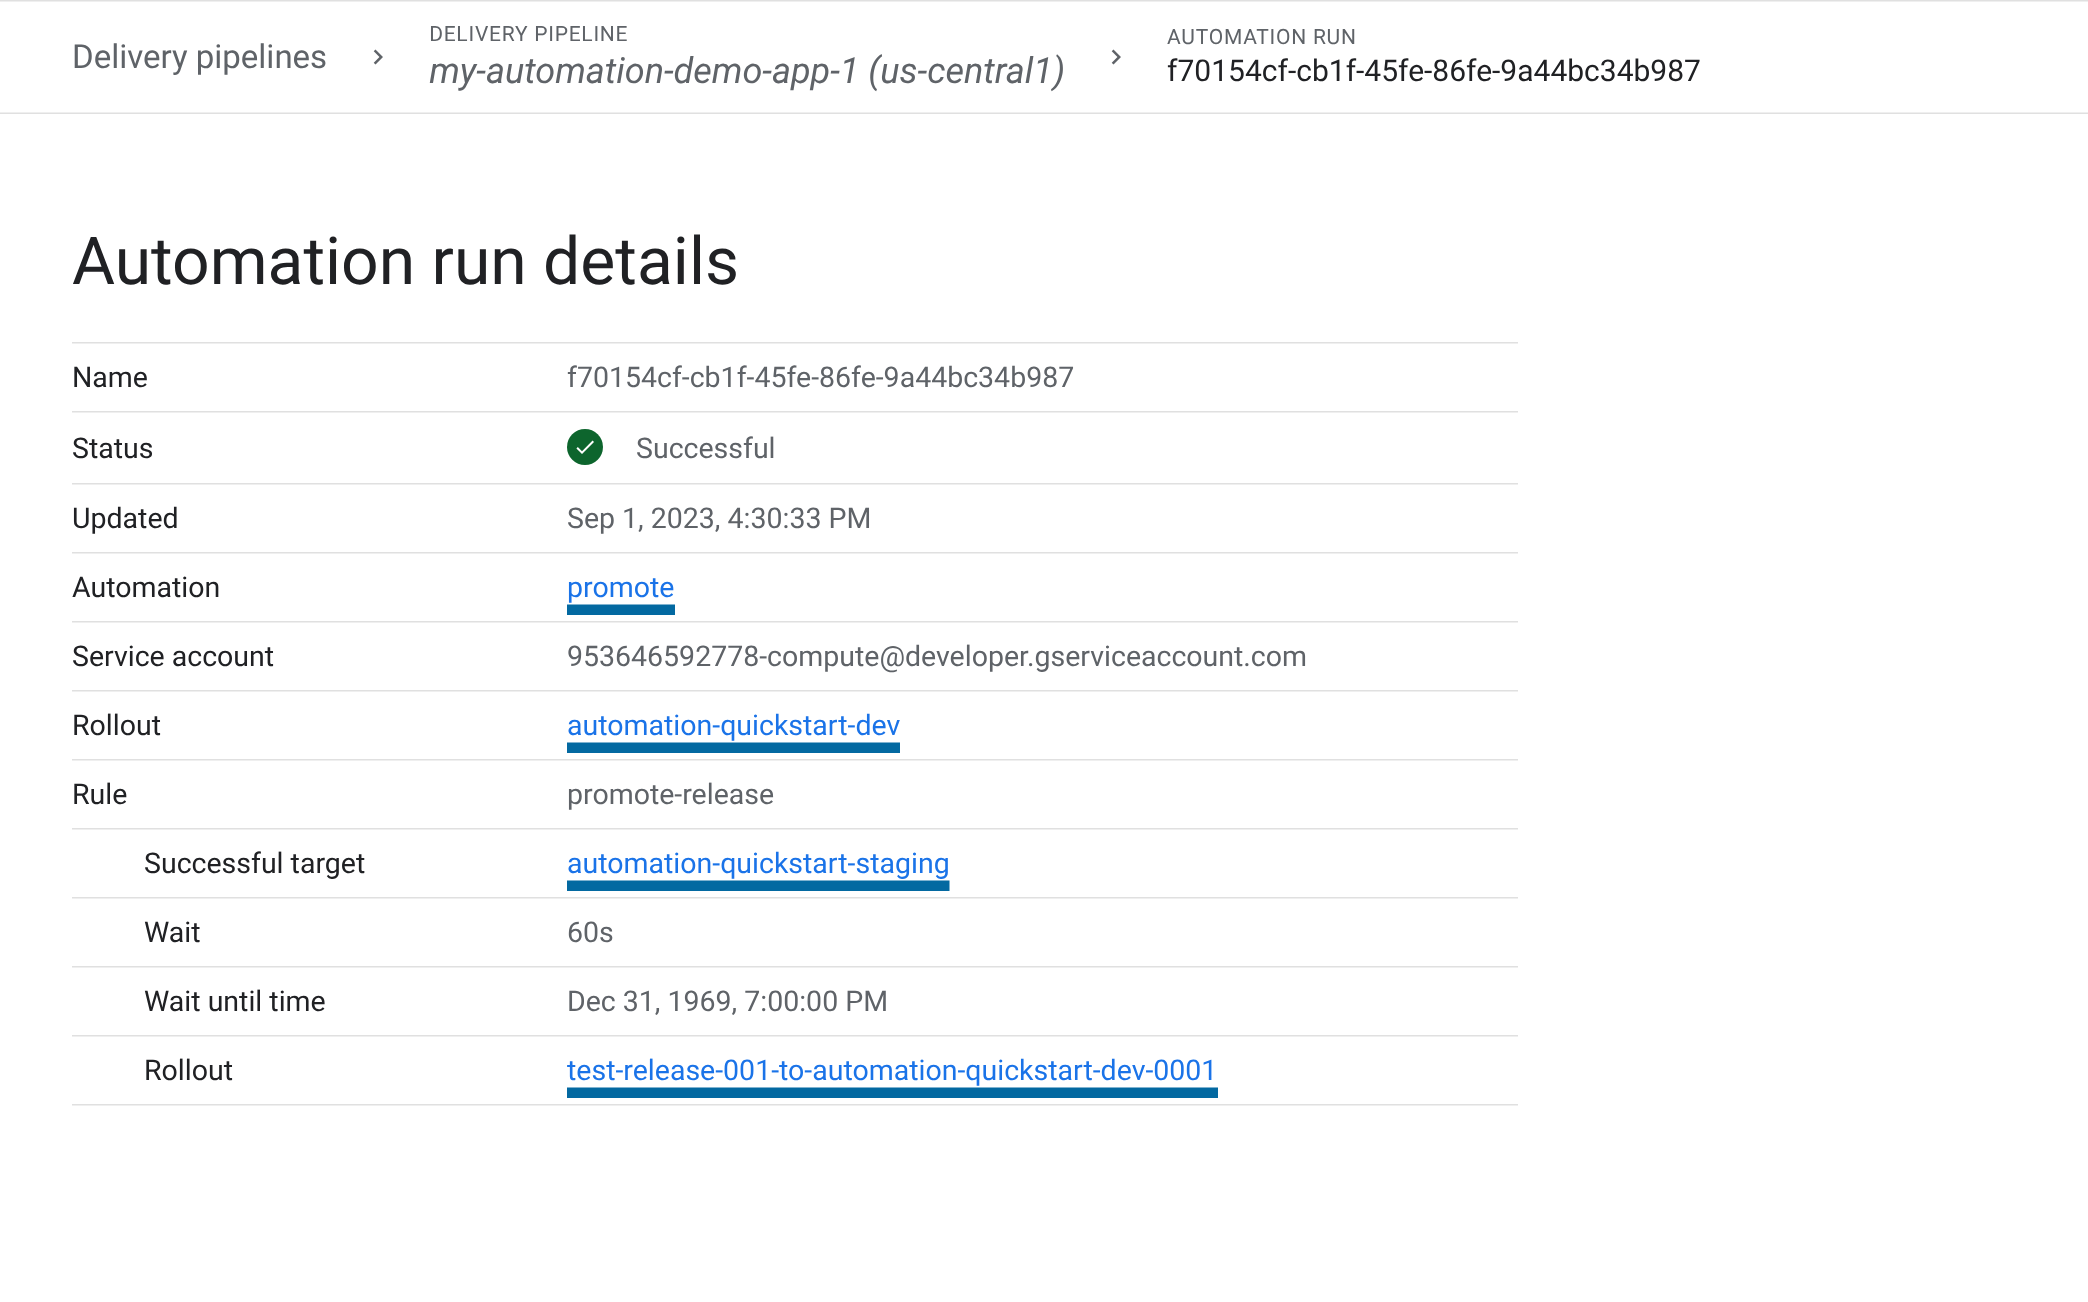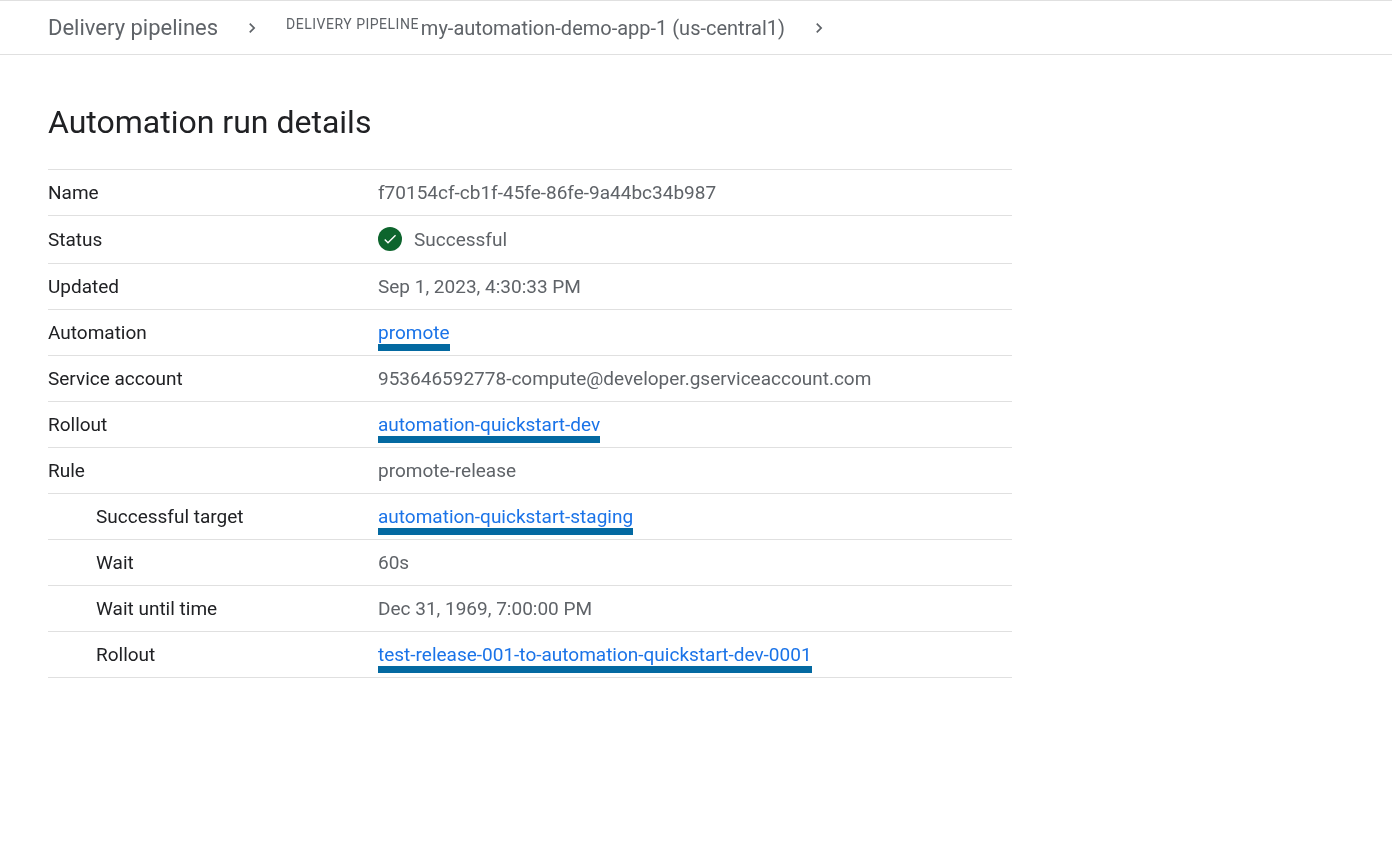--- a/index.html
+++ b/index.html
@@ -26,33 +26,34 @@
       align-items: center;
       gap: 24px;
     }
     .breadcrumb-simple {
       color: #5f6368;
       font-size: 22px;
       font-weight: 400;
     }
     .breadcrumb-stack {
       display: flex;
-      flex-direction: row;
+      flex-direction: column;
       gap: 2px;
     }
     .breadcrumb-label {
       color: #5f6368;
       font-size: 14px;
       font-weight: 400;
       letter-spacing: 0.5px;
     }
     .breadcrumb-value {
       color: #5f6368;
-      font-size: 20px;
-      font-weight: 400;
+      font-size: 24px;
+      font-weight: 400;
+      font-style: italic;
     }
     .breadcrumb-value-dark {
       color: #202124;
       font-size: 20px;
       font-weight: 400;
     }
     .chevron {
       display: inline-flex;
       align-items: center;
       justify-content: center;
@@ -60,24 +61,25 @@
     .chevron svg {
       width: 20px;
       height: 20px;
       fill: #5f6368;
     }
     .content {
       padding: 48px 48px 24px 48px;
       max-width: 1060px;
     }
     .page-title {
-      font-size: 32px;
+      font-size: 44px;
       font-weight: 400;
       color: #202124;
       margin-bottom: 28px;
+      margin-top: 24px;
     }
     .details-table {
       width: 100%;
       border-collapse: collapse;
     }
     .details-table tr {
       border-top: 1px solid #e0e0e0;
       border-bottom: 1px solid #e0e0e0;
     }
     .details-table td {
@@ -100,21 +102,21 @@
     }
     .value-cell .link {
       color: #1a73e8;
       text-decoration: none;
       border-bottom: 7px solid #0369a1;
       cursor: pointer;
     }
     .status-wrap {
       display: inline-flex;
       align-items: center;
-      gap: 12px;
+      gap: 22px;
     }
     .status-icon {
       width: 24px;
       height: 24px;
       background: #0d652d;
       border-radius: 50%;
       display: inline-flex;
       align-items: center;
       justify-content: center;
       flex-shrink: 0;
@@ -141,20 +143,26 @@
     <div class="breadcrumb-stack">
       <span class="breadcrumb-label">DELIVERY PIPELINE</span>
       <span class="breadcrumb-value">my-automation-demo-app-1 (us-central1)</span>
     </div>
   </div>
   <span class="chevron">
     <svg viewBox="0 0 24 24">
         <path d="M10 6L8.59 7.41 13.17 12l-4.58 4.59L10 18l6-6z"></path>
       </svg>
   </span>
+  <div class="breadcrumb-item">
+    <div class="breadcrumb-stack">
+      <span class="breadcrumb-label">AUTOMATION RUN</span>
+      <span class="breadcrumb-value-dark">f70154cf-cb1f-45fe-86fe-9a44bc34b987</span>
+    </div>
+  </div>
 </div>
 
 <div class="content">
   <h1 class="page-title">Automation run details</h1>
 
   <table class="details-table">
     <tbody>
         <tr>
       <td class="label-cell">Name</td>
       <td class="value-cell">f70154cf-cb1f-45fe-86fe-9a44bc34b987</td>

